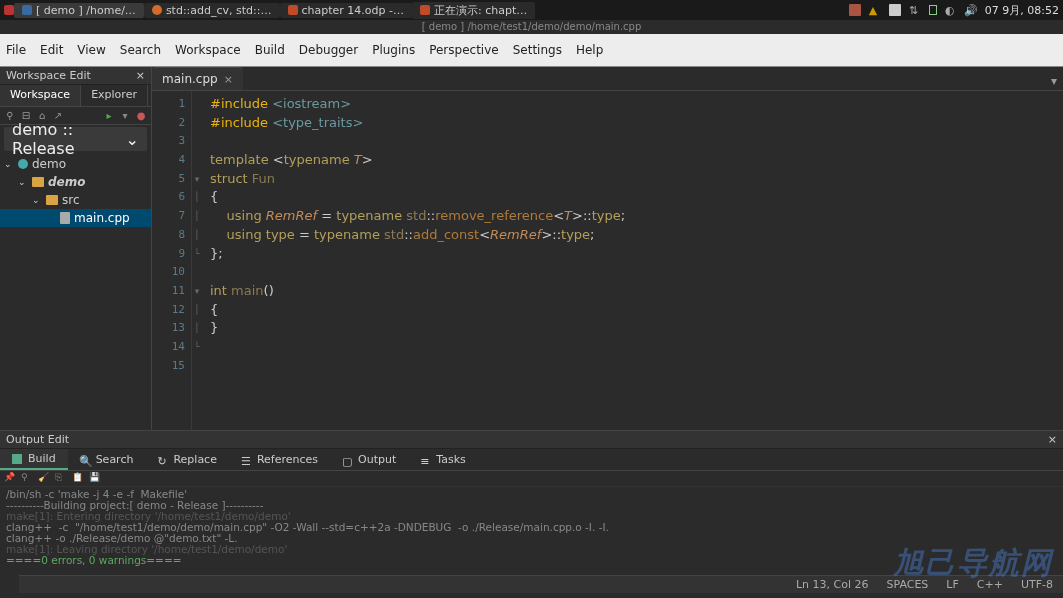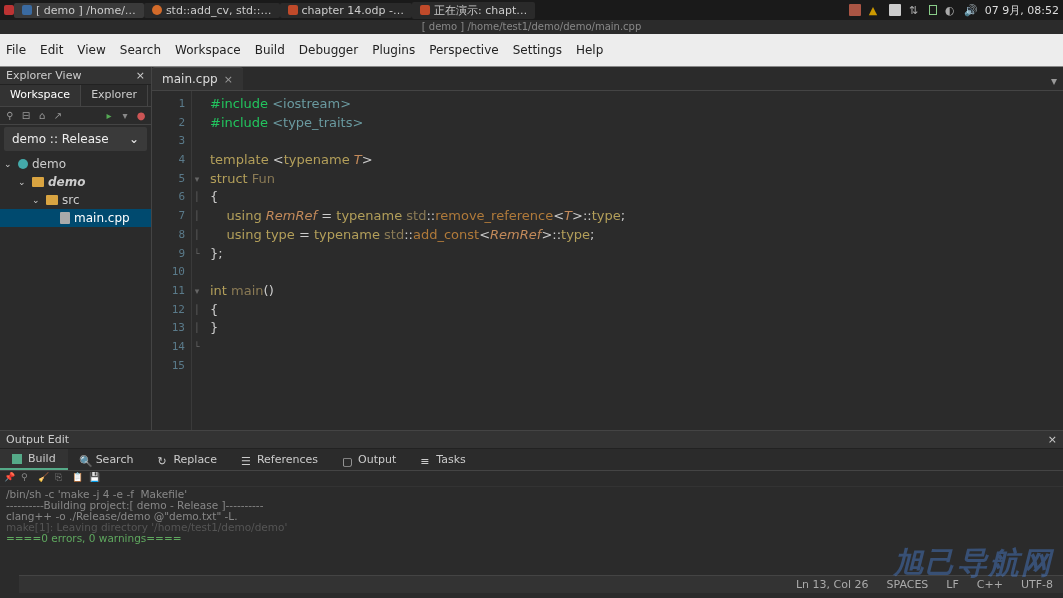--- a/index.html
+++ b/index.html
@@ -26,21 +26,21 @@
 
 .workspace { width: 152px; background: #2b2b2b; border-right: 1px solid #444; display: flex; flex-direction: column; }
 .ws-header { height: 18px; background: #333; border-bottom: 1px solid #222; display: flex; align-items: center; padding: 0 6px; color: #ccc; font-size: 11px; }
 .ws-header .close { margin-left: auto; font-size: 11px; }
 .ws-tabs { height: 22px; display: flex; background: #2b2b2b; border-bottom: 1px solid #444; }
 .ws-tab { padding: 3px 10px; font-size: 11px; color: #ccc; border-right: 1px solid #444; }
 .ws-tab.active { background: #333; color: #fff; }
 .ws-toolbar { height: 18px; display: flex; align-items: center; gap: 4px; padding: 0 4px; border-bottom: 1px solid #444; }
 .ws-toolbar .ti { width: 12px; height: 12px; font-size: 10px; color: #999; text-align: center; }
 .ws-toolbar .spacer { flex: 1; }
-.ws-config { height: 24px; background: #3a3a3a; margin: 2px 4px; border-radius: 2px; display: flex; align-items: center; padding: 0 8px; color: #eee; font-size: 12px; }
+.ws-config { height: 24px; background: #3a3a3a; margin: 2px 4px; border-radius: 2px; display: flex; align-items: center; padding: 0 8px; color: #eee; font-size: 16px; }
 .ws-config .chev { margin-left: auto; }
 .tree { flex: 1; padding: 2px 0; font-size: 12px; }
 .tree-item { display: flex; align-items: center; padding: 2px 4px; gap: 4px; color: #ccc; }
 .tree-item.selected { background: #004a6f; color: #fff; }
 .indent1 { padding-left: 18px; }
 .indent2 { padding-left: 32px; }
 .indent3 { padding-left: 60px; }
 .tree-chev { display: inline-block; width: 10px; font-size: 9px; }
 .folder-ico { width: 12px; height: 10px; background: #d9a441; border-radius: 1px; display: inline-block; }
 .proj-ico { width: 10px; height: 10px; background: #4aa; border-radius: 50%; display: inline-block; }
@@ -54,21 +54,21 @@
 .menu-btn { margin-left: auto; padding: 2px 6px; color: #999; }
 .code-area { flex: 1; display: flex; background: #2b2b2b; overflow: hidden; }
 .gutter { width: 40px; background: #2b2b2b; border-right: 1px solid #3a3a3a; text-align: right; padding: 4px 6px 0 0; }
 .gutter div { height: 18.7px; color: #5a7a8a; font-size: 11px; font-family: monospace; line-height: 18.7px; }
 .fold-col { width: 10px; padding-top: 4px; }
 .fold-mark { height: 18.7px; color: #666; font-size: 9px; text-align: center; line-height: 18.7px; }
 .code { flex: 1; padding: 4px 8px; font-family: "DejaVu Sans Mono", monospace; font-size: 13px; line-height: 18.7px; }
 .code .ln { height: 18.7px; white-space: pre; }
 .kw { color: #b39f5a; }
 .type { color: #c38a5a; font-style: italic; }
-.preproc { color: #22c55e; }
+.preproc { color: #eab308; }
 .str { color: #6a9aa0; }
 .ident { color: #8a7a55; }
 .op { color: #ccc; }
 .num { color: #c38a5a; }
 .fn { color: #b07a3a; }
 .scrollbar { width: 10px; background: #2b2b2b; }
 
 
 .output-panel { height: 145px; background: #2b2b2b; border-top: 1px solid #444; display: flex; flex-direction: column; }
 .out-header { height: 18px; background: #333; display: flex; align-items: center; padding: 0 6px; color: #ccc; font-size: 11px; border-bottom: 1px solid #222; }
@@ -138,21 +138,21 @@
   <span class="menubar-item">Plugins</span>
   <span class="menubar-item">Perspective</span>
   <span class="menubar-item">Settings</span>
   <span class="menubar-item">Help</span>
 </div>
 
 <div class="main">
 
   <div class="workspace">
     <div class="ws-header">
-      <span>Explorer View</span>
+      <span>Workspace Edit</span>
       <span class="close">×</span>
     </div>
     <div class="ws-tabs">
       <div class="ws-tab active">Workspace</div>
       <div class="ws-tab">Explorer</div>
     </div>
     <div class="ws-toolbar">
       <span class="ti">⚲</span>
       <span class="ti">⊟</span>
       <span class="ti">⌂</span>
@@ -288,20 +288,22 @@
     <span class="ot">📌</span>
     <span class="ot">⚲</span>
     <span class="ot">🧹</span>
     <span class="ot">⎘</span>
     <span class="ot">📋</span>
     <span class="ot">💾</span>
   </div>
   <div class="out-text">
     <div class="ol">/bin/sh -c 'make -j 4 -e -f  Makefile'</div>
     <div class="ol">----------Building project:[ demo - Release ]----------</div>
+    <div class="ol" style="color:#555">make[1]: Entering directory '/home/test1/demo/demo'</div>
+    <div class="ol">clang++  -c  "/home/test1/demo/demo/main.cpp" -O2 -Wall --std=c++2a -DNDEBUG  -o ./Release/main.cpp.o -I. -I.</div>
     <div class="ol">clang++ -o ./Release/demo @"demo.txt" -L.</div>
     <div class="ol" style="color:#555">make[1]: Leaving directory '/home/test1/demo/demo'</div>
     <div class="ol out-ok">====0 errors, 0 warnings====</div>
   </div>
 </div>
 
 <div class="statusbar">
   <div class="sb-right">
     <span>Ln 13, Col 26</span>
     <span>SPACES</span>

